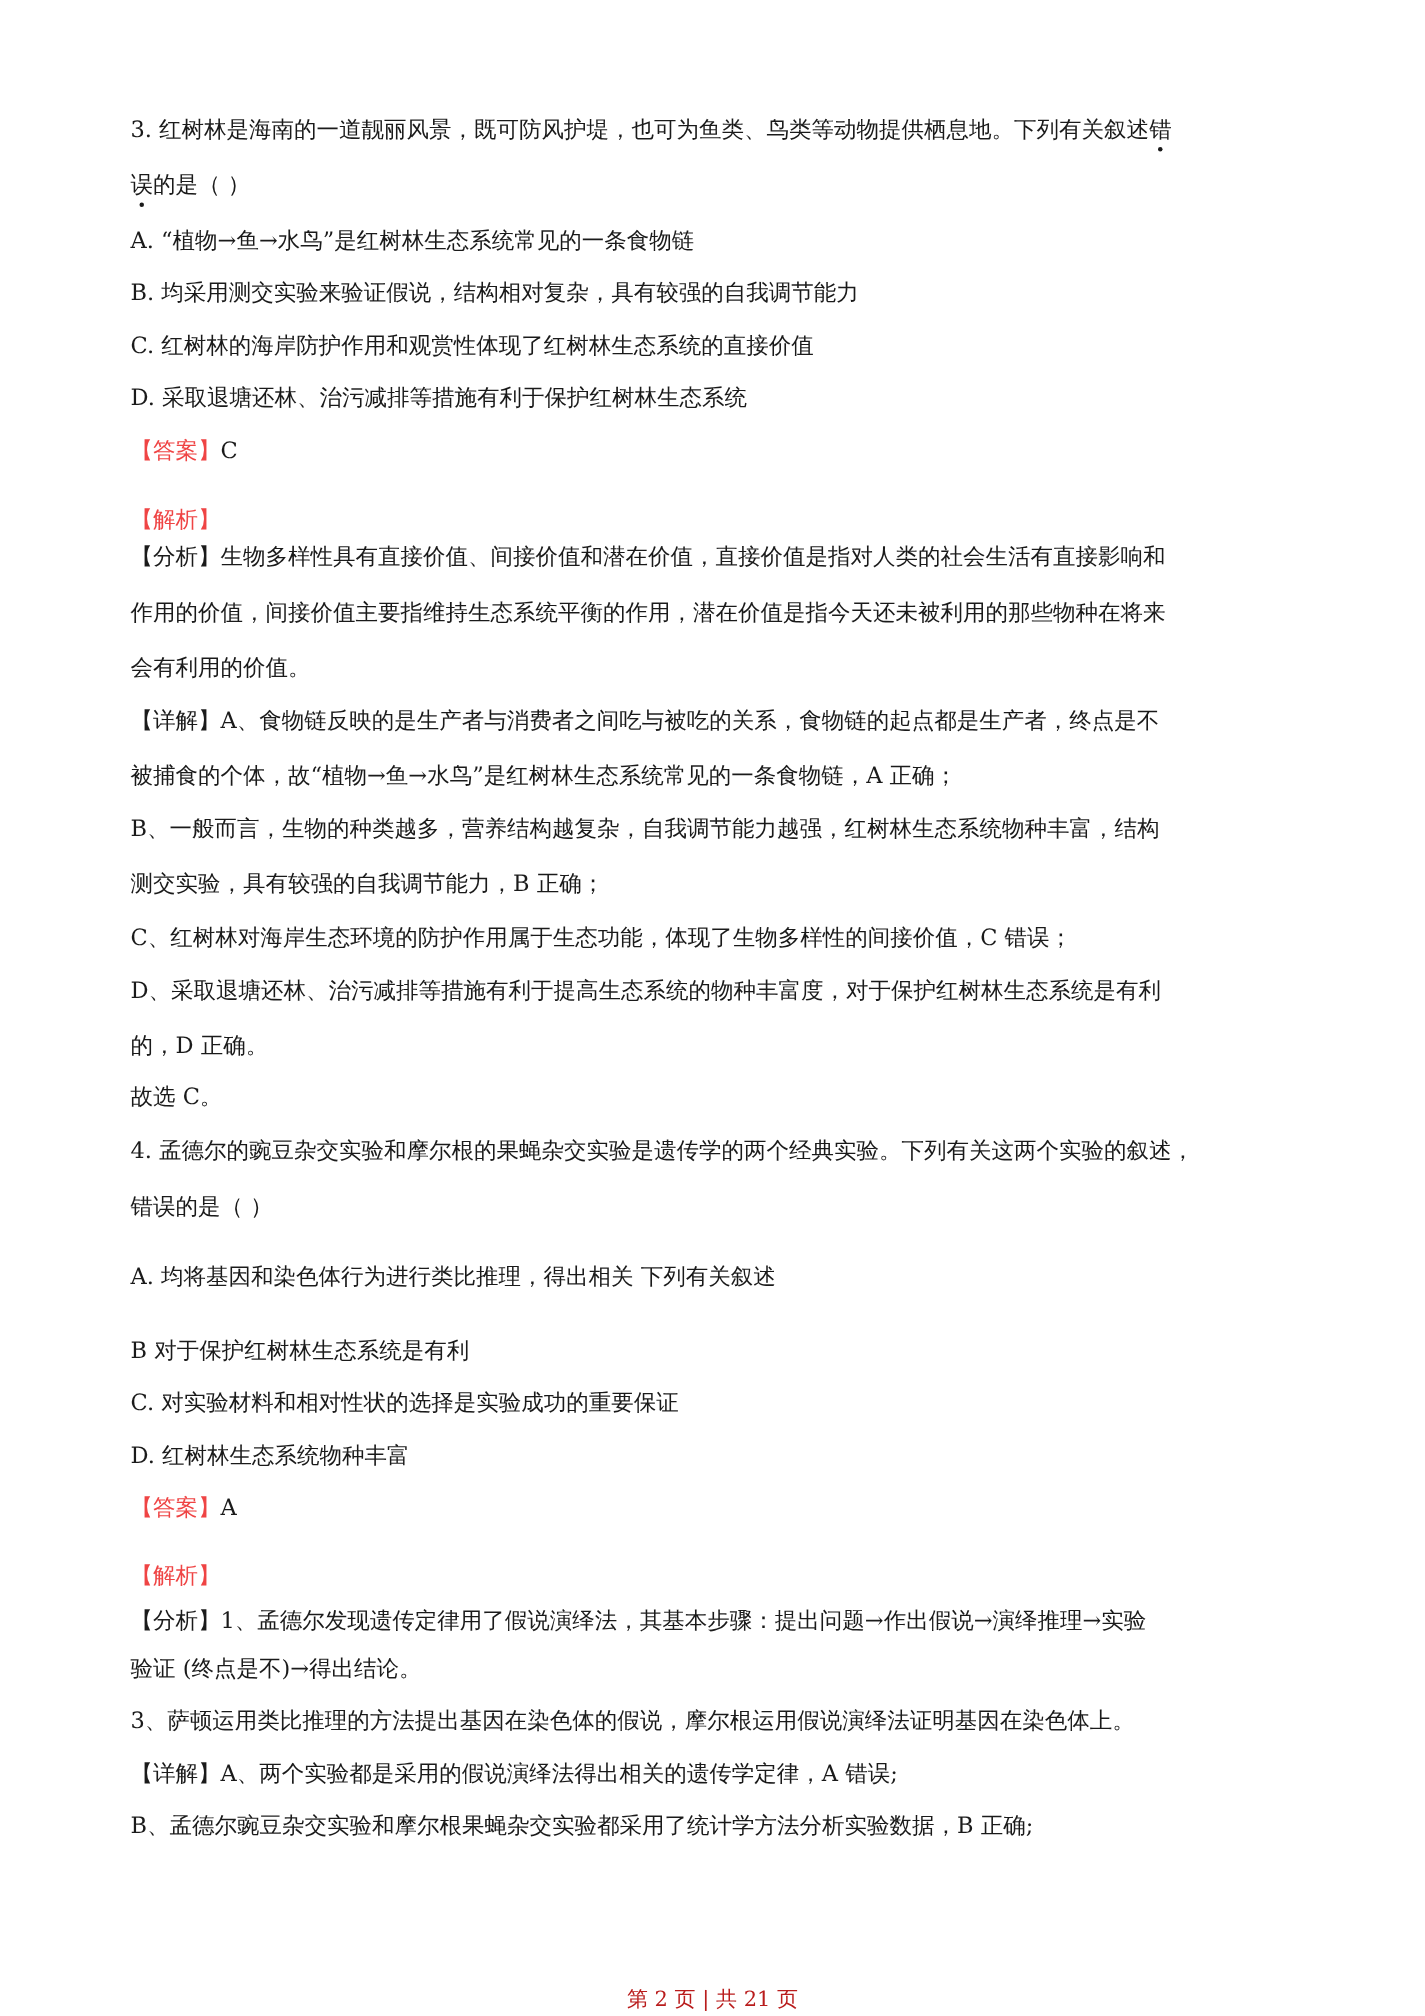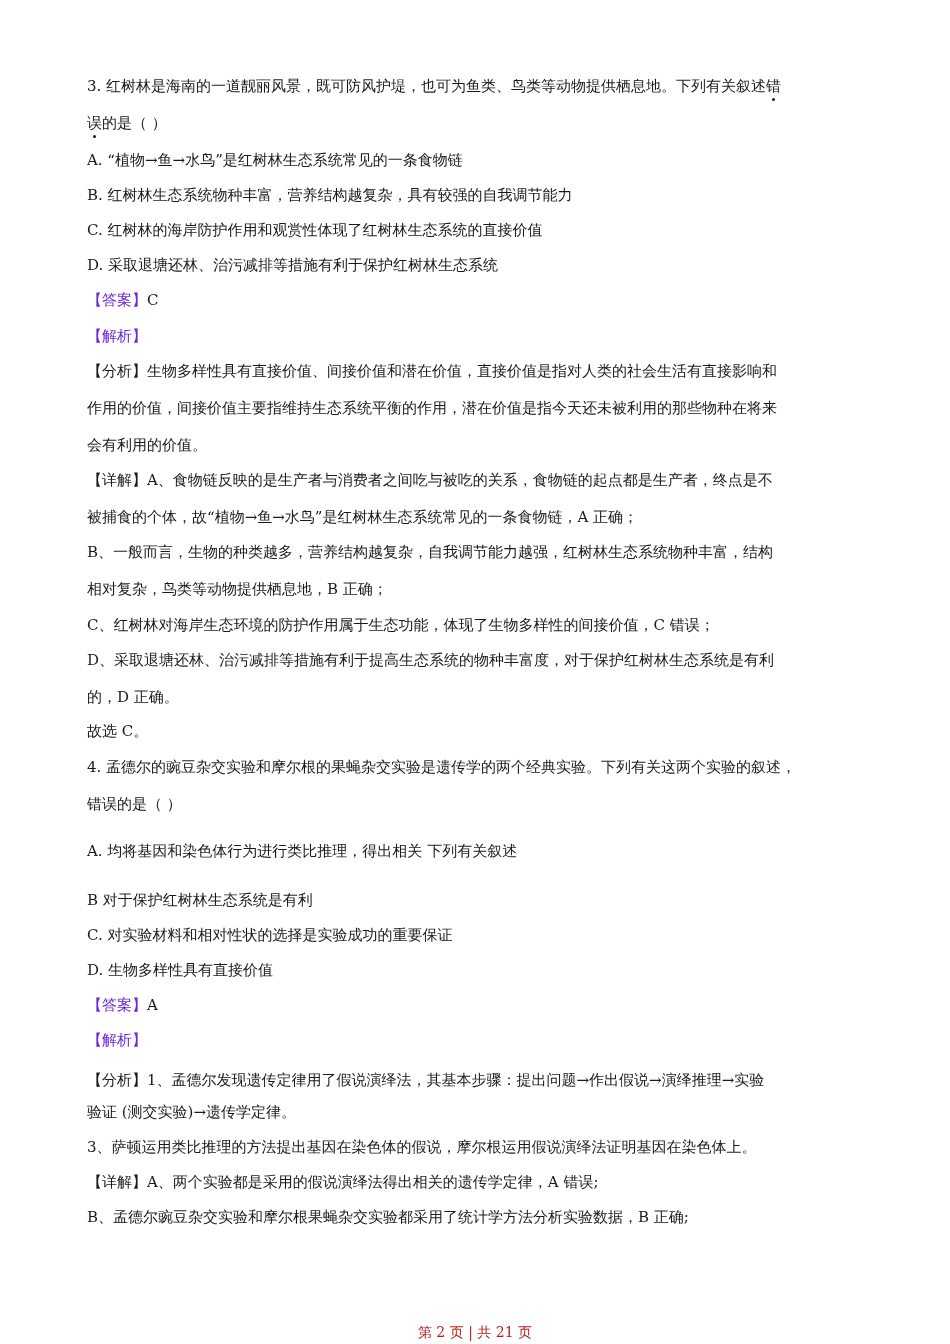--- a/index.html
+++ b/index.html
@@ -1,58 +1,58 @@
 <!DOCTYPE html>
 <html><head>
 <meta charset="utf-8">
 <style>
   html, body { margin: 0; padding: 0; background: #ffffff; }
   body { width: 950px; height: 1344px; position: relative; overflow: hidden;
          font-family: "DejaVu Serif", "Liberation Serif", serif; color: #1a1a1a; }
   .page { position: absolute; left: 87px; top: 70px; width: 780px; }
   .line { position: absolute; left: 0; font-size: 15px; line-height: 20px; white-space: nowrap; }
-  .tag { color: #6d28d9; }
+  .tag { color: #ef4444; margin-top: 10px; }
   .em-dot { position: relative; display: inline-block; }
   .em-dot::after { content: ""; position: absolute; left: 50%; bottom: -5px; width: 3px; height: 3px;
                    margin-left: -1.5px; border-radius: 50%; background: #1a1a1a; }
   .footer { position: absolute; left: 0; width: 950px; top: 1324px; text-align: center; font-size: 14px; color: #b91c1c; }
 </style>
 </head>
 <body>
 
 <div class="page">
 
   <div class="line" style="top:6px"><span>3. 红树林是海南的一道靓丽风景，既可防风护堤，也可为鱼类、鸟类等动物提供栖息地。下列有关叙述</span><span class="em-dot">错</span></div>
   <div class="line" style="top:43px"><span class="em-dot">误</span><span>的是（    ）</span></div>
   <div class="line" style="top:80px">A. “植物→鱼→水鸟”是红树林生态系统常见的一条食物链</div>
-  <div class="line" style="top:115px">B. 红树林生态系统物种丰富，营养结构越复杂，具有较强的自我调节能力</div>
+  <div class="line" style="top:115px">B. 均采用测交实验来验证假说，结构相对复杂，具有较强的自我调节能力</div>
   <div class="line" style="top:150px">C. 红树林的海岸防护作用和观赏性体现了红树林生态系统的直接价值</div>
   <div class="line" style="top:185px">D. 采取退塘还林、治污减排等措施有利于保护红树林生态系统</div>
   <div class="line" style="top:220px"><span class="tag">【答案】</span><span>C</span></div>
   <div class="line tag" style="top:256px">【解析】</div>
   <div class="line" style="top:291px"><span>【分析】</span><span>生物多样性具有直接价值、间接价值和潜在价值，直接价值是指对人类的社会生活有直接影响和</span></div>
   <div class="line" style="top:328px">作用的价值，间接价值主要指维持生态系统平衡的作用，潜在价值是指今天还未被利用的那些物种在将来</div>
   <div class="line" style="top:365px">会有利用的价值。</div>
   <div class="line" style="top:400px"><span>【详解】</span><span>A、食物链反映的是生产者与消费者之间吃与被吃的关系，食物链的起点都是生产者，终点是不</span></div>
   <div class="line" style="top:437px">被捕食的个体，故“植物→鱼→水鸟”是红树林生态系统常见的一条食物链，A 正确；</div>
   <div class="line" style="top:472px">B、一般而言，生物的种类越多，营养结构越复杂，自我调节能力越强，红树林生态系统物种丰富，结构</div>
-  <div class="line" style="top:509px">相对复杂，鸟类等动物提供栖息地，B 正确；</div>
+  <div class="line" style="top:509px">测交实验，具有较强的自我调节能力，B 正确；</div>
   <div class="line" style="top:545px">C、红树林对海岸生态环境的防护作用属于生态功能，体现了生物多样性的间接价值，C 错误；</div>
   <div class="line" style="top:580px">D、采取退塘还林、治污减排等措施有利于提高生态系统的物种丰富度，对于保护红树林生态系统是有利</div>
   <div class="line" style="top:617px">的，D 正确。</div>
   <div class="line" style="top:651px">故选 C。</div>
 
   <div class="line" style="top:687px">4. 孟德尔的豌豆杂交实验和摩尔根的果蝇杂交实验是遗传学的两个经典实验。下列有关这两个实验的叙述，</div>
   <div class="line" style="top:724px">错误的是（    ）</div>
   <div class="line" style="top:771px">A. 均将基因和染色体行为进行类比推理，得出相关    下列有关叙述</div>
   <div class="line" style="top:820px">B  对于保护红树林生态系统是有利</div>
   <div class="line" style="top:855px">C. 对实验材料和相对性状的选择是实验成功的重要保证</div>
-  <div class="line" style="top:890px">D. 生物多样性具有直接价值</div>
+  <div class="line" style="top:890px">D. 红树林生态系统物种丰富</div>
   <div class="line" style="top:925px"><span class="tag">【答案】</span><span>A</span></div>
   <div class="line tag" style="top:960px">【解析】</div>
   <div class="line" style="top:1000px"><span>【分析】</span><span>1、孟德尔发现遗传定律用了假说演绎法，其基本步骤：提出问题→作出假说→演绎推理→实验</span></div>
-  <div class="line" style="top:1032px">验证 (测交实验)→遗传学定律。</div>
+  <div class="line" style="top:1032px">验证 (终点是不)→得出结论。</div>
   <div class="line" style="top:1067px">3、萨顿运用类比推理的方法提出基因在染色体的假说，摩尔根运用假说演绎法证明基因在染色体上。</div>
   <div class="line" style="top:1102px"><span>【详解】</span><span>A、两个实验都是采用的假说演绎法得出相关的遗传学定律，A 错误;</span></div>
   <div class="line" style="top:1137px">B、孟德尔豌豆杂交实验和摩尔根果蝇杂交实验都采用了统计学方法分析实验数据，B 正确;</div>
 </div>
 
 <div class="footer">第 2 页 | 共 21 页</div>
 
 </body></html>

